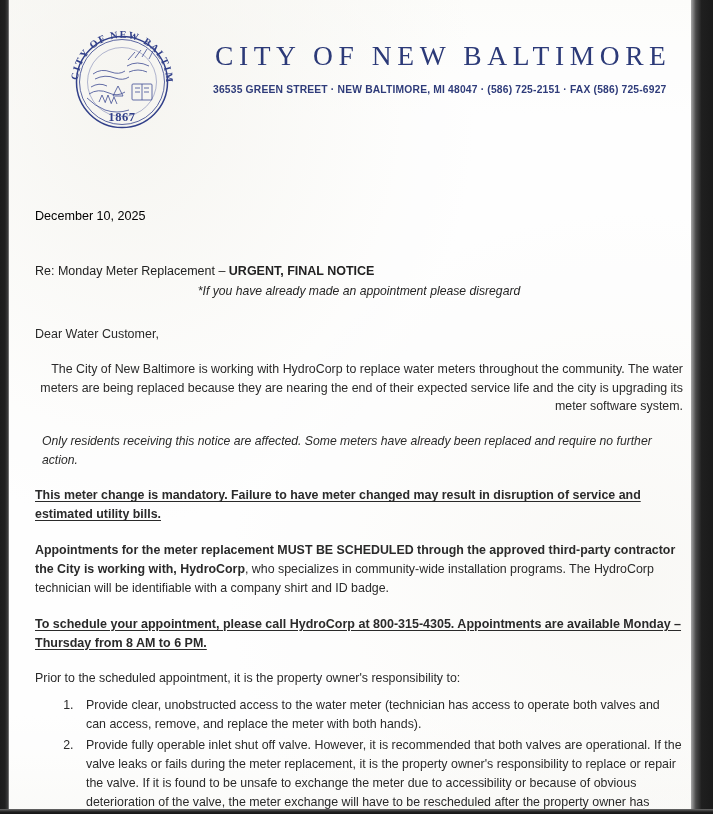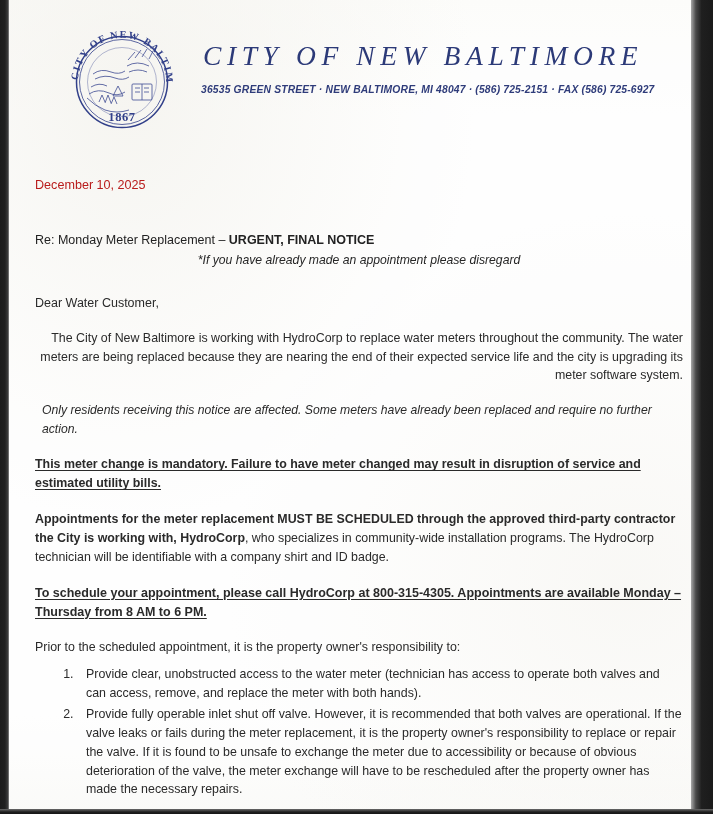--- a/index.html
+++ b/index.html
@@ -79,24 +79,23 @@
     position: absolute;
     left: 56px;
     top: 24px;
     width: 114px;
     height: 112px;
   }
   .seal svg { display: block; width: 100%; height: 100%; }
 
   .lh-text {
     position: absolute;
-    left: 192px;
+    left: 204px;
     top: 42px;
     width: 460px;
-    font-style: italic;
   }
 
   .city-title {
     font-family: "Liberation Serif", "DejaVu Serif", serif;
     font-size: 27.5px;
     letter-spacing: 5.6px;
     color: #2c3a78;
     white-space: nowrap;
     line-height: 1.05;
     text-indent: 2px;
@@ -116,21 +115,21 @@
   .letter-body {
     position: absolute;
     left: 26px;
     top: 176px;
     width: 648px;
     color: #2a2a2a;
     font-size: 12.4px;
     line-height: 1.52;
   }
 
-  .doc-date { font-size: 12.6px; color: #b91c1c; }
+  .doc-date { font-size: 12.6px; color: #000000; margin-top: 31px; }
 
   .subject { font-size: 12.5px; color: #222; }
   .subject b { font-weight: 700; }
 
   .disclaimer {
     font-style: italic;
     font-size: 12.2px;
     color: #262626;
     margin-top: 1px;
     text-align: center;

